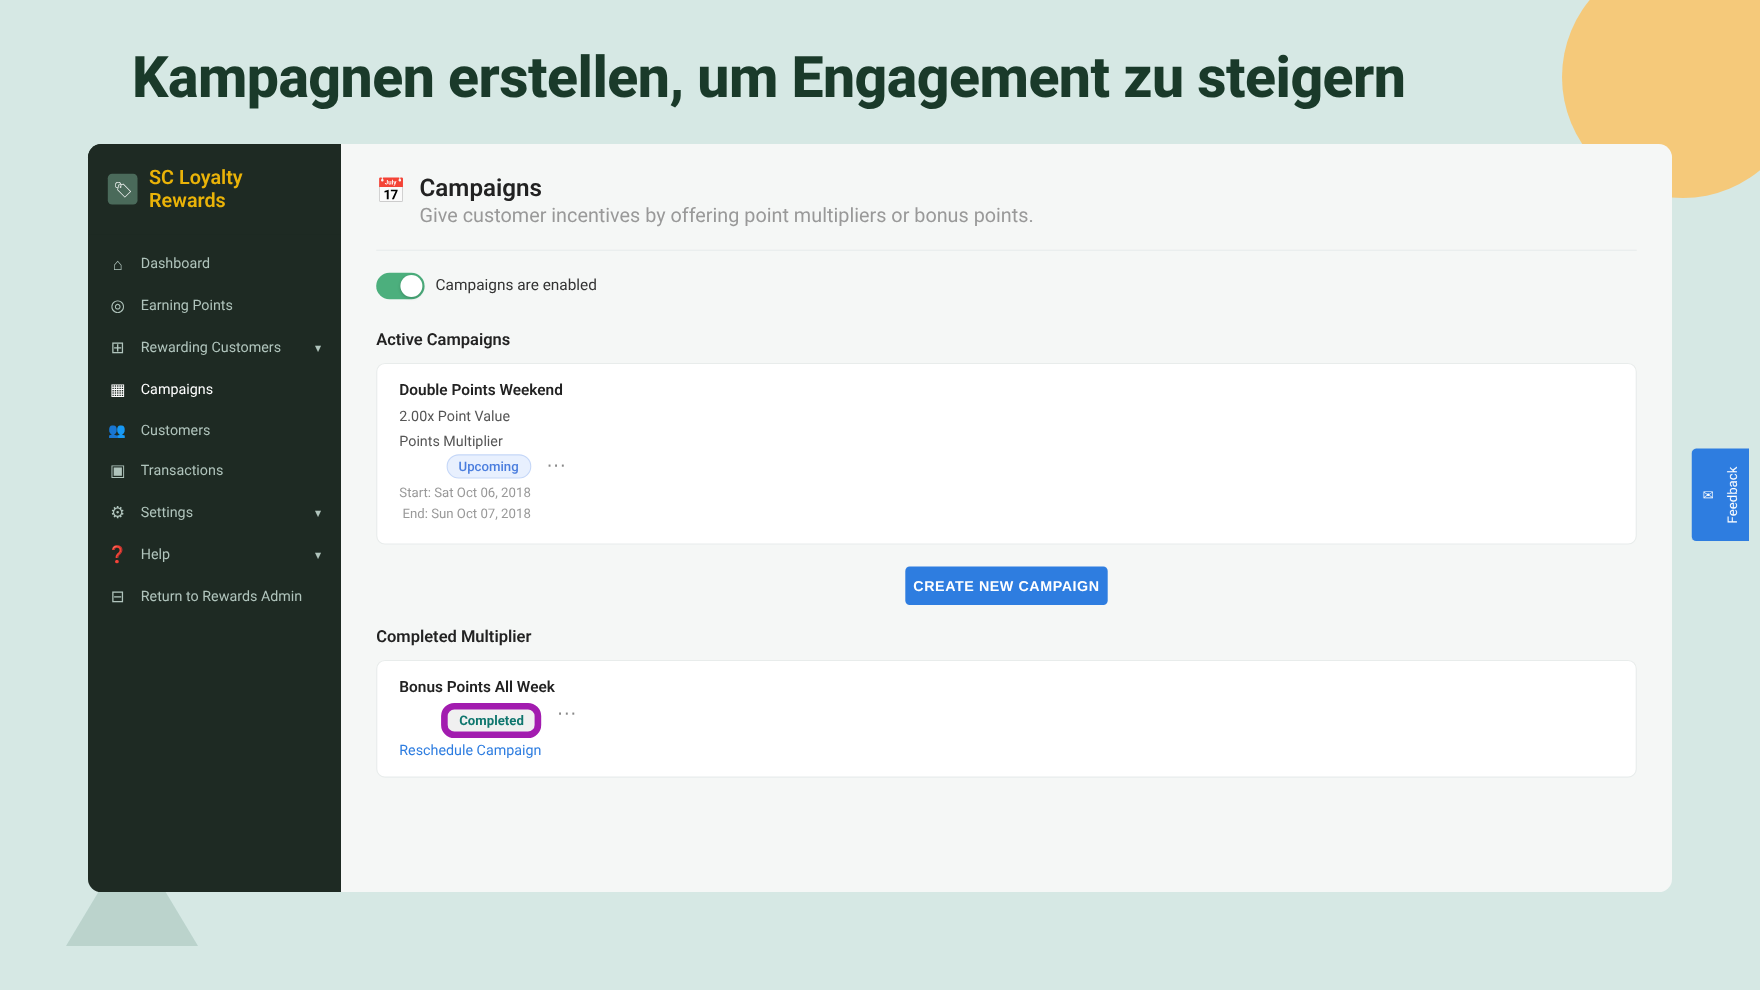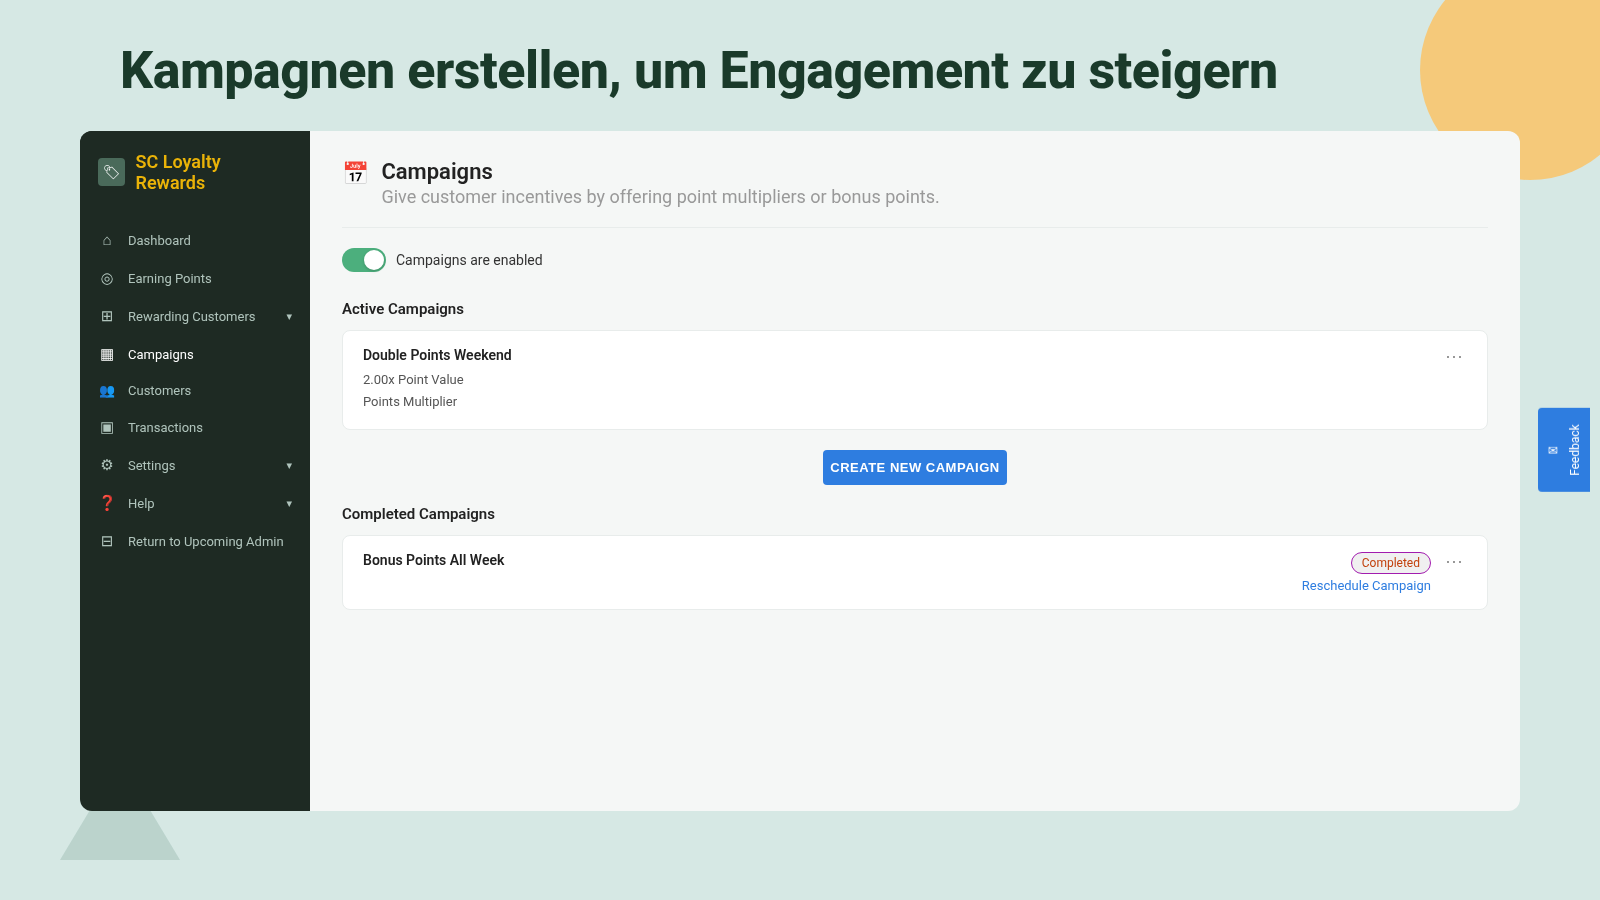--- a/index.html
+++ b/index.html
@@ -193,20 +193,21 @@
       background: white;
       border: 1px solid #e8eceb;
       border-radius: 8px;
       padding: 16px 20px;
       margin-bottom: 16px;
     }
     .campaign-card-inner {
       display: flex;
       align-items: flex-start;
       justify-content: space-between;
+      flex-direction: column;
     }
     .campaign-name {
       font-size: 14px;
       font-weight: 600;
       color: #222;
       margin-bottom: 6px;
     }
     .campaign-detail {
       font-size: 13px;
       color: #555;
@@ -226,26 +227,26 @@
       color: #4a7dde;
       font-size: 12px;
       font-weight: 500;
       padding: 3px 10px;
       border-radius: 12px;
       border: 1px solid #c5d7f8;
     }
     .badge-completed {
       display: inline-block;
       background-color: #f0f0f0;
-      color: #c2410c;
+      color: #0f766e;
       font-size: 12px;
-      font-weight: 400;
+      font-weight: 700;
       padding: 3px 10px;
       border-radius: 12px;
-      border: 1px solid #a21caf;
+      border: 6px solid #a21caf;
     }
     .campaign-dates {
       font-size: 12px;
       color: #999;
       margin-top: 4px;
       line-height: 1.6;
     }
     .dots-btn {
       background: none;
       border: none;
@@ -374,21 +375,21 @@
       </div>
 
       <div class="nav-item">
         <span class="nav-icon">❓</span>
         <span>Help</span>
         <span class="chevron">▾</span>
       </div>
 
       <div class="nav-item">
         <span class="nav-icon">⊟</span>
-        <span>Return to Upcoming Admin</span>
+        <span>Return to Rewards Admin</span>
       </div>
 
     </div>
   </nav>
 
   <main class="main-content">
 
     <div class="content-header">
       <span class="content-header-icon">📅</span>
       <div class="content-header-text">
@@ -409,30 +410,37 @@
     <div class="campaign-card">
       <div class="campaign-card-inner">
         <div class="campaign-info">
           <div class="campaign-name">Double Points Weekend</div>
           <div class="campaign-detail">
             <div>2.00x Point Value</div>
             <div>Points Multiplier</div>
           </div>
         </div>
         <div class="campaign-right">
+          <div class="campaign-meta">
+            <span class="badge-upcoming">Upcoming</span>
+            <div class="campaign-dates">
+              <div>Start: Sat Oct 06, 2018</div>
+              <div>End: Sun Oct 07, 2018</div>
+            </div>
+          </div>
           <button class="dots-btn">···</button>
         </div>
       </div>
     </div>
 
     <div class="create-btn-row">
       <button class="create-btn">CREATE NEW CAMPAIGN</button>
     </div>
 
-    <div class="section-title">Completed Campaigns</div>
+    <div class="section-title">Completed Multiplier</div>
 
     <div class="campaign-card">
       <div class="campaign-card-inner">
         <div class="campaign-info">
           <div class="campaign-name">Bonus Points All Week</div>
         </div>
         <div class="campaign-right">
           <div class="campaign-meta">
             <span class="badge-completed">Completed</span>
             <a class="reschedule-link">Reschedule Campaign</a>

